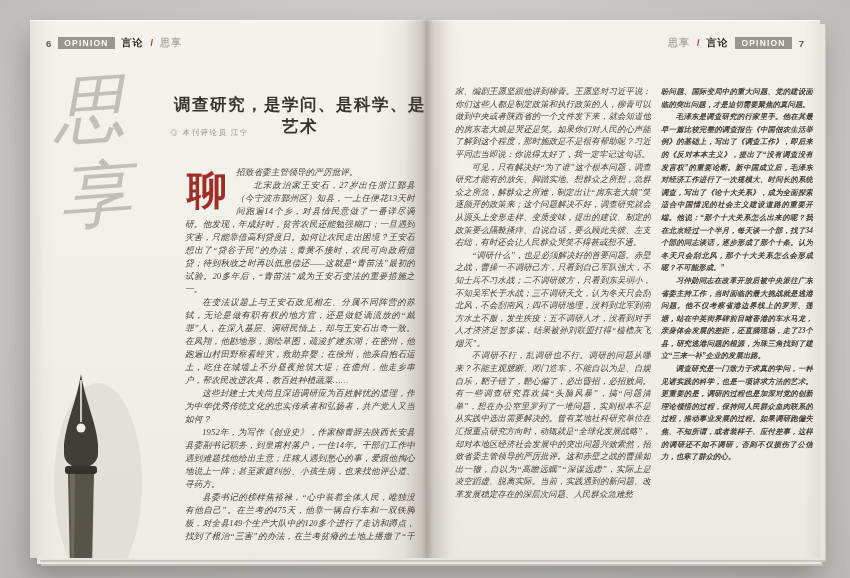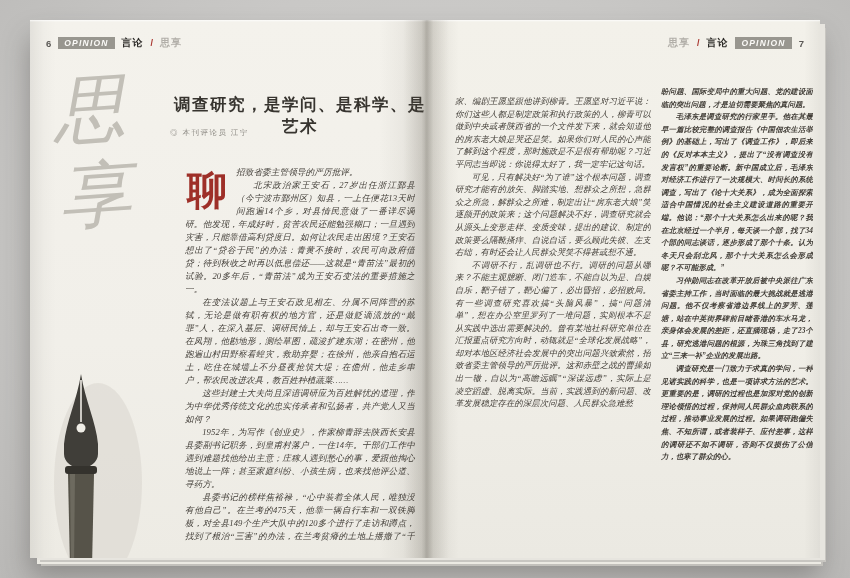--- a/index.html
+++ b/index.html
@@ -37,21 +37,21 @@
     background:linear-gradient(90deg, rgba(90,84,72,0) 0%, rgba(90,84,72,.16) 40%, rgba(70,65,55,.30) 52%, rgba(90,84,72,.12) 66%, rgba(90,84,72,0) 100%);
   }
   
   .ph{position:absolute;top:16px;display:flex;align-items:center;gap:7px;
       font-family:"Liberation Sans", sans-serif;font-size:9px;color:#4a4845;}
   .left-ph{left:16px;}
   .right-ph{right:16px;}
   .pnum{font-size:9.5px;font-weight:bold;color:#5a5855;}
   .badge{
     background:#98968f;color:#fbfaf7;font-weight:bold;font-size:8.5px;
-    letter-spacing:1.2px;padding:1.5px 6px 2px;line-height:1;font-style:italic;
+    letter-spacing:1.2px;padding:1.5px 6px 2px;line-height:1;
   }
   .sec{font-weight:bold;color:#2e2c29;font-size:10px;letter-spacing:1px;font-family:Liberation Mono, monospace;}
   .slash{color:#a8332c;font-weight:bold;}
   .col-name{color:#b1aea8;font-size:10px;letter-spacing:1px;font-weight:bold;}
   
   .calli{
     position:absolute;left:26px;top:54px;display:flex;flex-direction:column;gap:14px;
     font-size:72px;line-height:1.0;color:#bdbab2;font-style:italic;
     transform:rotate(-4deg);opacity:.9;user-select:none;
   }
@@ -73,21 +73,21 @@
     position:absolute;left:155px;top:146px;width:230px;height:376px;overflow:hidden;
     font-size:8.6px;line-height:13px;letter-spacing:.1px;
   }
   .dropcap{
     float:left;width:44px;height:44px;margin:3px 7px 0 0;
     font-size:40px;line-height:44px;text-align:center;
     color:#9e2f28;font-weight:bold;font-style:normal;
   }
   .cols{position:absolute;left:30px;top:66px;width:358px;height:460px;display:flex;gap:10px;}
   .colbox{overflow:hidden;height:460px;}
-  .ca{width:196px;font-size:8.4px;line-height:12.6px;letter-spacing:.1px;margin-top:10px;}
+  .ca{width:196px;font-size:8.4px;line-height:12.6px;letter-spacing:.1px;}
   .cb{width:152px;font-size:7.4px;line-height:12.6px;letter-spacing:.05px;font-weight:bold;}
   .pen{position:absolute;left:2px;top:348px;}
   .edge-top{position:absolute;left:0;top:0;width:100%;height:2px;
     background:linear-gradient(180deg,rgba(255,255,255,.8),rgba(255,255,255,0));}
 </style>
 </head>
 <body>
 
 <div class="stage">
   <div class="spread">
@@ -144,20 +144,21 @@
         <span class="slash">/</span>
         <span class="sec">言论</span>
         <span class="badge">OPINION</span>
         <span class="pnum">7</span>
       </header>
 
       <div class="cols">
         <div class="colbox ca bodytext">
           <p class="ni">家、编剧王愿坚跟他讲到柳青。王愿坚对习近平说：你们这些人都是制定政策和执行政策的人，柳青可以做到中央或者陕西省的一个文件发下来，就会知道他的房东老大娘是哭还是笑。如果你们对人民的心声能了解到这个程度，那时施政是不是很有帮助呢？习近平同志当即说：你说得太好了，我一定牢记这句话。</p>
           <p>可见，只有解决好“为了谁”这个根本问题，调查研究才能有的放矢、脚踏实地、想群众之所想，急群众之所急，解群众之所难，制定出让“房东老大娘”笑逐颜开的政策来；这个问题解决不好，调查研究就会从源头上变形走样、变质变味，提出的建议、制定的政策要么隔靴搔痒、自说自话，要么顾此失彼、左支右绌，有时还会让人民群众哭笑不得甚或想不通。</p>
+          <p>“调研什么”，也是必须解决好的首要问题。赤壁之战，曹操一不调研己方，只看到自己军队强大，不知士兵不习水战；二不调研彼方，只看到东吴弱小，不知吴军长于水战；三不调研天文，认为冬天只会刮北风，不会刮南风；四不调研地理，没料到北军到南方水土不服，发生疾疫；五不调研人才，没看到对手人才济济足智多谋，结果被孙刘联盟打得“樯橹灰飞烟灭”。</p>
           <p>不调研不行，乱调研也不行。调研的问题从哪来？不能主观臆断、闭门造车，不能自以为是、自娱自乐，靶子错了，靶心偏了，必出昏招，必招败局。有一些调查研究喜欢搞“头脑风暴”，搞“问题清单”，想在办公室里罗列了一堆问题，实则根本不是从实践中选出需要解决的。曾有某地社科研究单位在汇报重点研究方向时，动辄就是“全球化发展战略”，却对本地区经济社会发展中的突出问题兴致索然，招致省委主管领导的严厉批评。这和赤壁之战的曹操如出一辙，自以为“高瞻远瞩”“深谋远虑”，实际上是凌空蹈虚、脱离实际。当前，实践遇到的新问题、改革发展稳定存在的深层次问题、人民群众急难愁</p>
         </div>
         <div class="colbox cb bodytext">
           <p class="ni">盼问题、国际变局中的重大问题、党的建设面临的突出问题，才是迫切需要聚焦的真问题。</p>
           <p>毛泽东是调查研究的行家里手。他在其最早一篇比较完整的调查报告《中国佃农生活举例》的基础上，写出了《调查工作》，即后来的《反对本本主义》，提出了“没有调查没有发言权”的重要论断。新中国成立后，毛泽东对经济工作进行了一次规模大、时间长的系统调查，写出了《论十大关系》，成为全面探索适合中国情况的社会主义建设道路的重要开端。他说：“那个十大关系怎么出来的呢？我在北京经过一个半月，每天谈一个部，找了34个部的同志谈话，逐步形成了那个十条。认为冬天只会刮北风，那个十大关系怎么会形成呢？不可能形成。”</p>
           <p>习仲勋同志在改革开放后被中央派往广东省委主持工作，当时面临的最大挑战就是逃港问题。他不仅考察省港边界线上的罗芳、莲塘，站在中英街界碑前目睹香港的车水马龙，亲身体会发展的差距，还直插现场，走了23个县，研究逃港问题的根源，为珠三角找到了建立“三来一补”企业的发展出路。</p>
           <p><span>调查研究是一门致力于求真的学问，一种见诸实践的科学，也是一项讲求方法的艺术。更重要的是，调研的过程也是加深对党的创新理论领悟的过程，保持同人民群众血肉联系的过程，推动事业发展的过程。如果调研跑偏失焦、不知所谓，或者装样子、应付差事，这样的调研还不如不调研，否则不仅损伤了公信力，也寒了群众的心。</span></p>
         </div>
       </div>
     </section>

